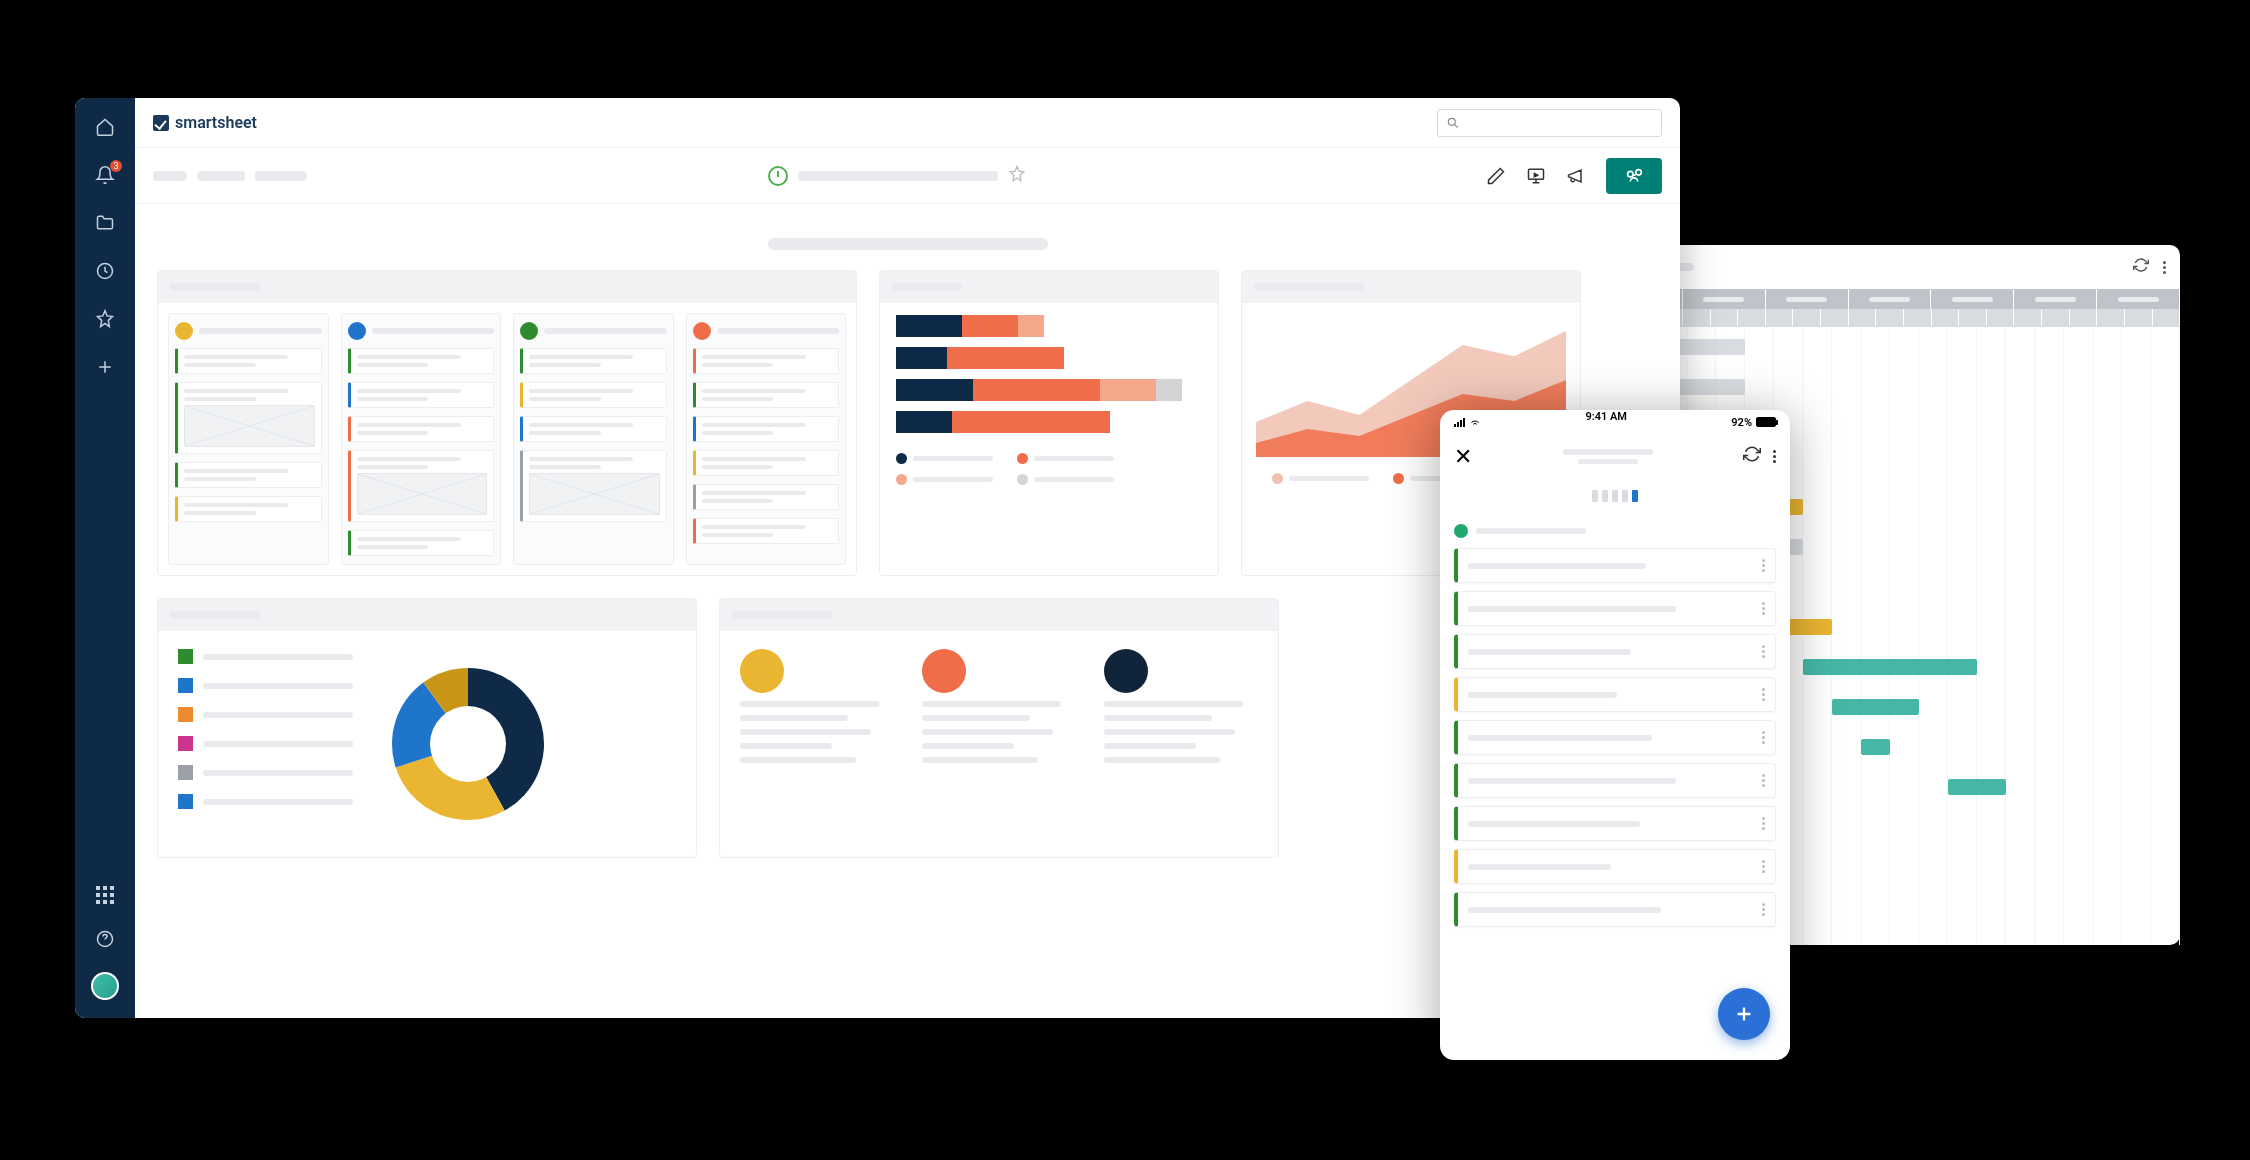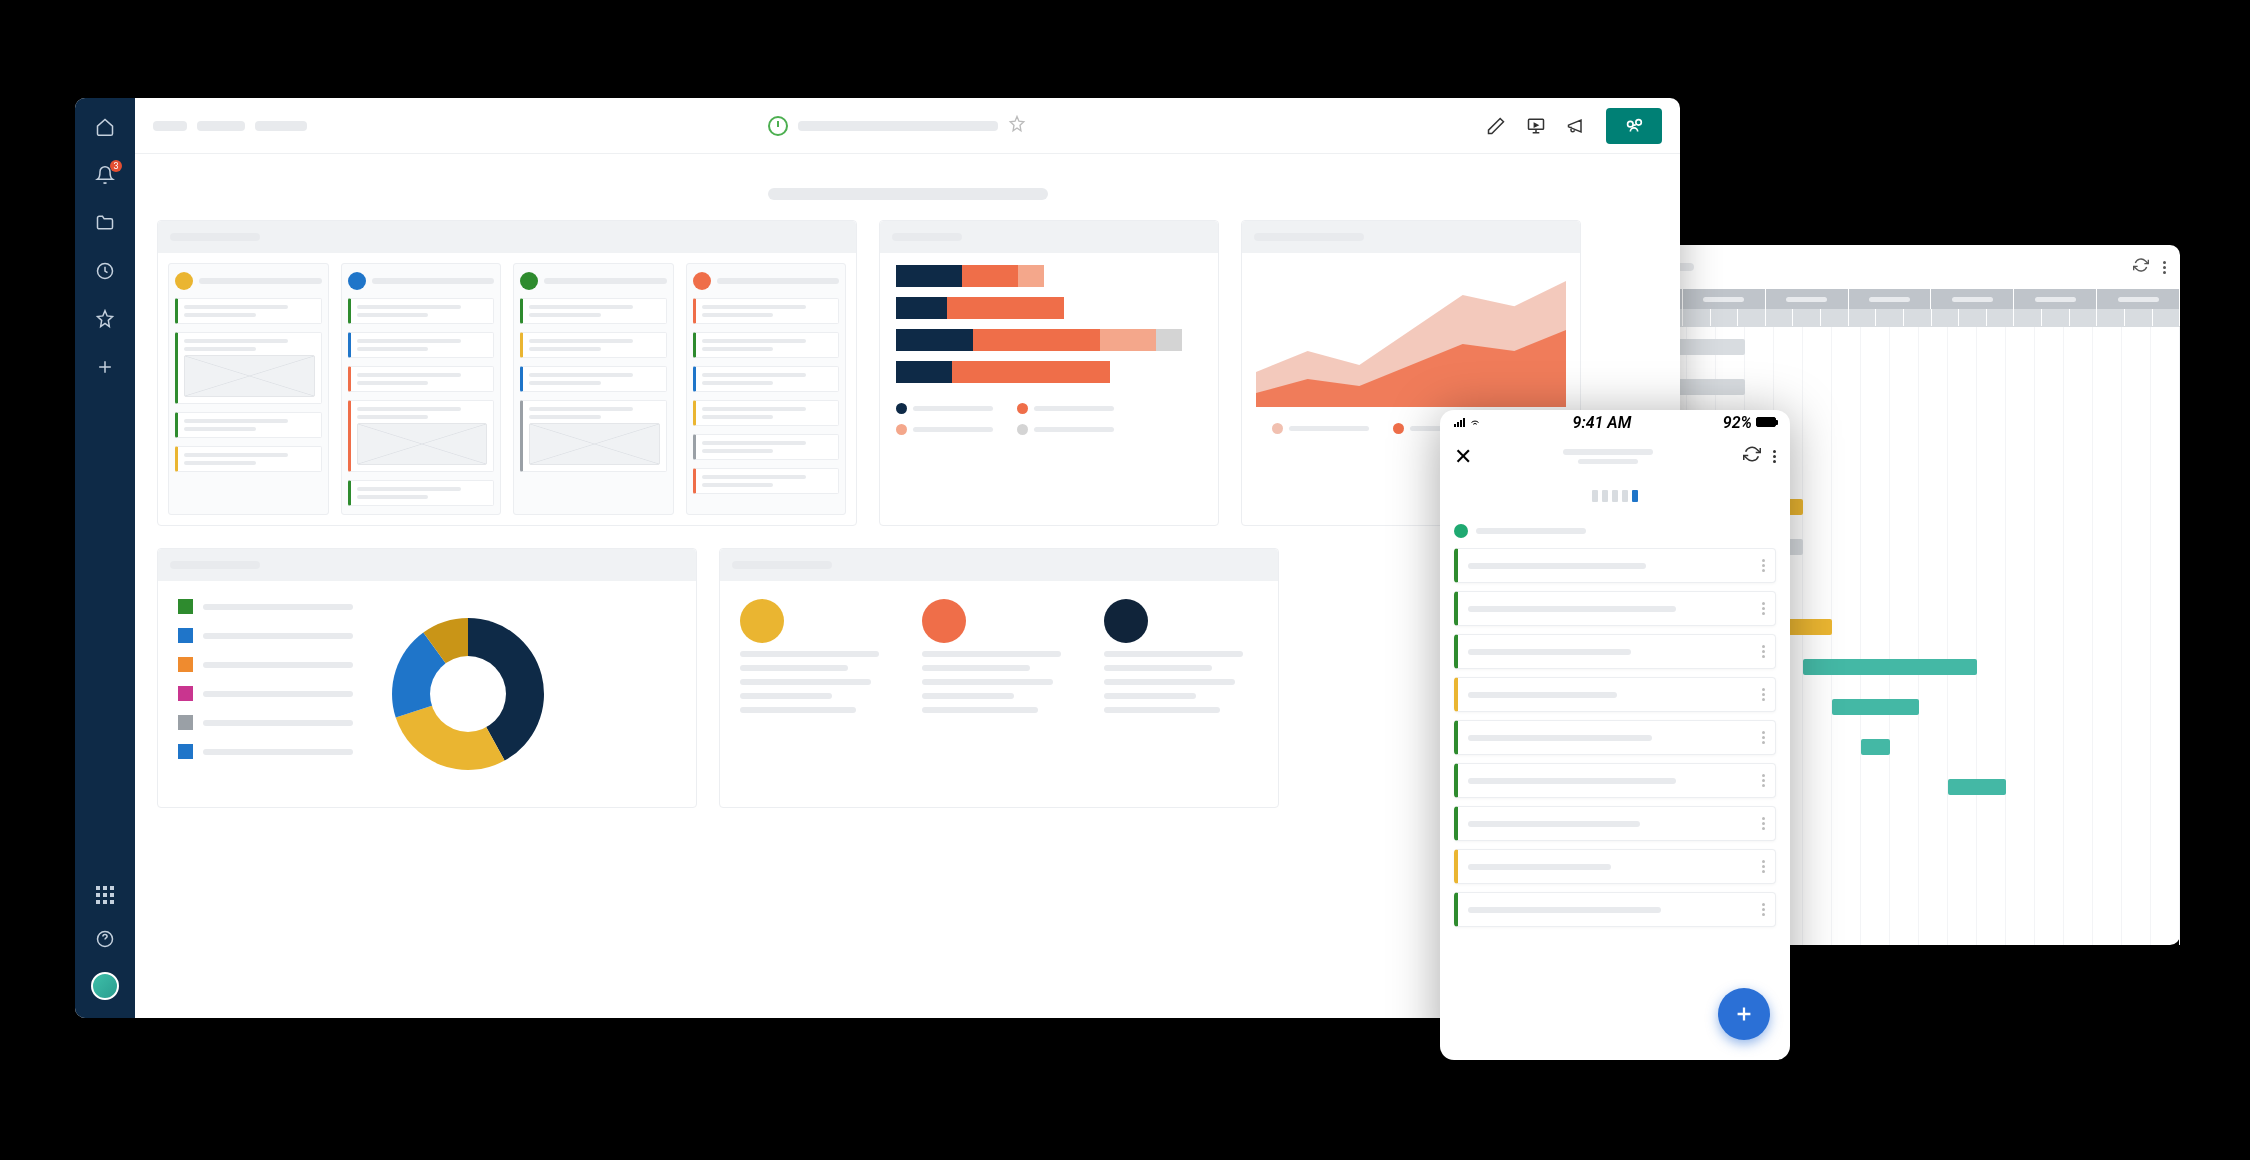--- a/index.html
+++ b/index.html
@@ -111,21 +111,21 @@
 .gw-head-row { display: flex; height: 20px; }
 .gw-head-row2 { display: flex; height: 18px; border-bottom: 1px solid #d8dce0; }
 .gw-hcell { flex: 1; background: #bfc4ca; border-right: 1px solid #fff; display: flex; align-items: center; justify-content: center; }
 .gw-hcell .ph { width: 50%; height: 5px; background: #e8eaed; }
 .gw-hcell2 { flex: 1; background: #d8dce0; border-right: 1px solid #fff; }
 .gw-body { flex: 1; position: relative; background: repeating-linear-gradient(to right, transparent 0, transparent 28px, #f3f4f6 28px, #f3f4f6 29px); }
 .gbar { position: absolute; height: 16px; border-radius: 2px; }
 
 
 .mobile { position: absolute; left: 1440px; top: 410px; width: 350px; height: 650px; background: #fff; border-radius: 14px; box-shadow: 0 6px 50px rgba(0,0,0,0.35); display: flex; flex-direction: column; z-index: 10; }
-.m-status { height: 24px; display: flex; align-items: center; justify-content: space-between; padding: 0 14px; font-size: 16px; font-weight: 600; font-style: italic; }
+.m-status { height: 24px; display: flex; justify-content: space-between; padding: 0 14px; font-size: 11px; font-weight: 600; }
 .m-status-left { display: flex; align-items: center; gap: 4px; }
 .m-signal { display: flex; align-items: flex-end; gap: 1px; }
 .m-signal span { width: 2px; background: #000; }
 .m-signal span:nth-child(1){height:3px} .m-signal span:nth-child(2){height:5px} .m-signal span:nth-child(3){height:7px} .m-signal span:nth-child(4){height:9px}
 .m-wifi { width: 12px; height: 12px; }
 .m-batt { display: flex; align-items: center; gap: 4px; }
 .m-batt-ic { width: 20px; height: 10px; border: 1px solid #000; border-radius: 2px; position: relative; background: #000; }
 .m-batt-ic::after { content:''; position:absolute; right:-3px; top:2px; width:2px; height:5px; background:#000; border-radius:0 1px 1px 0; }
 .m-header { height: 44px; display: flex; align-items: center; justify-content: space-between; padding: 0 14px; }
 .m-close { font-size: 22px; cursor: pointer; }
@@ -279,20 +279,32 @@
           <svg viewBox="0 0 24 24">
             <circle cx="12" cy="12" r="9"></circle>
             <path d="M9.5 9a2.5 2.5 0 115 0c0 1.5-2.5 1.8-2.5 3.5M12 17h.01"></path>
           </svg>
         </div>
       <div class="avatar-sm"></div>
     </div>
   </div>
 
   <div class="content">
+    <div class="topbar">
+      <div class="logo">
+        <span class="logo-mark"></span>
+        <span>smartsheet</span>
+      </div>
+      <div class="search-box">
+        <svg viewBox="0 0 24 24">
+            <circle cx="10" cy="10" r="6"></circle>
+            <path d="M20 20l-5-5"></path>
+          </svg>
+      </div>
+    </div>
 
     <div class="titlebar">
       <div class="ph crumb"></div>
       <div class="ph crumb2"></div>
       <div class="ph crumb3"></div>
       <div class="title-center">
         <span class="clock-icon"></span>
         <div class="ph title-ph"></div>
         <span class="star-icon"><svg width="18" height="18" viewBox="0 0 24 24" fill="none" stroke="currentColor" stroke-width="1.8">
               <path d="M12 2l2.6 6.3L21 9l-5 4.6L17.2 21 12 17.3 6.8 21 8 13.6 3 9l6.4-.7z"></path>

